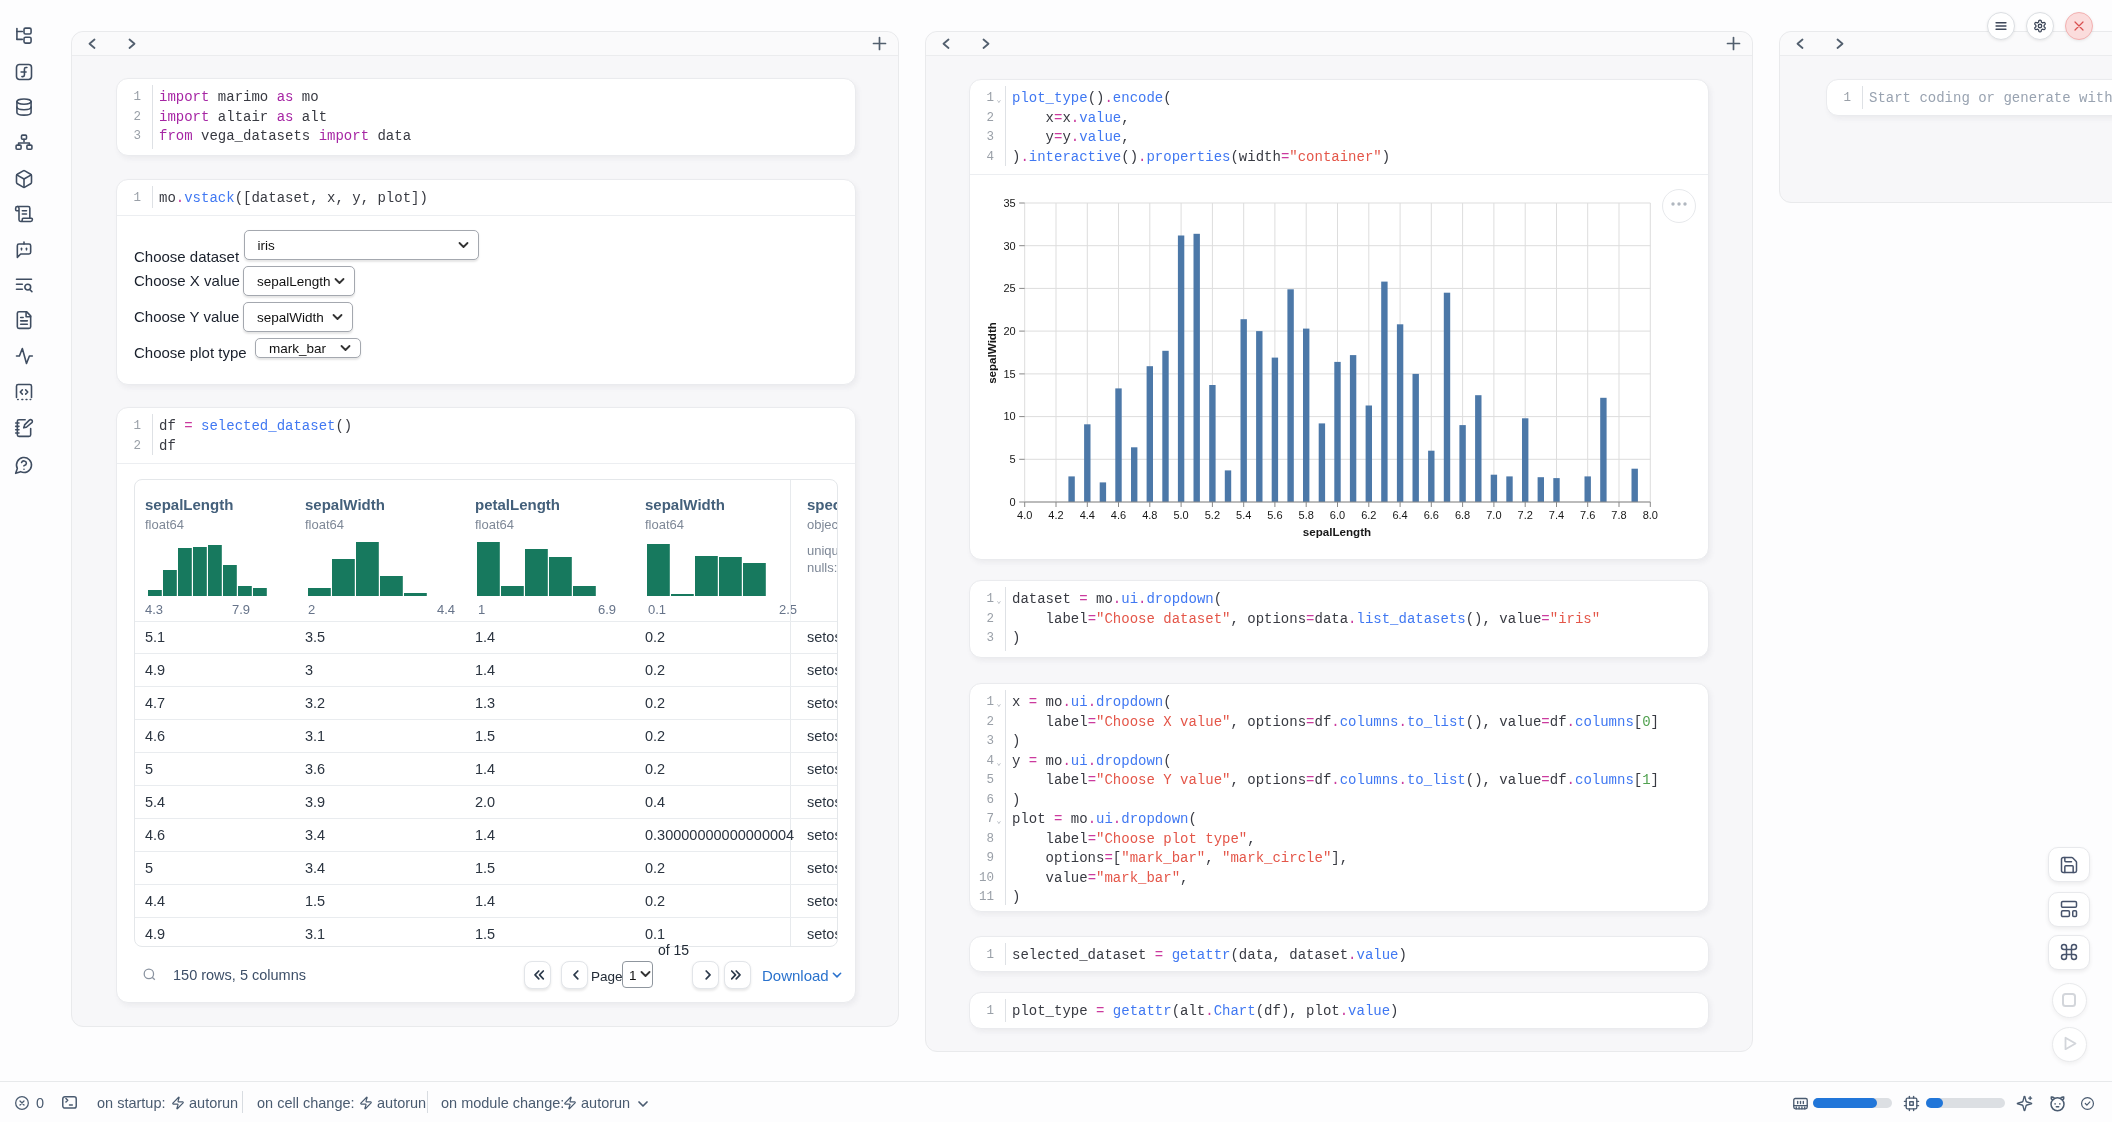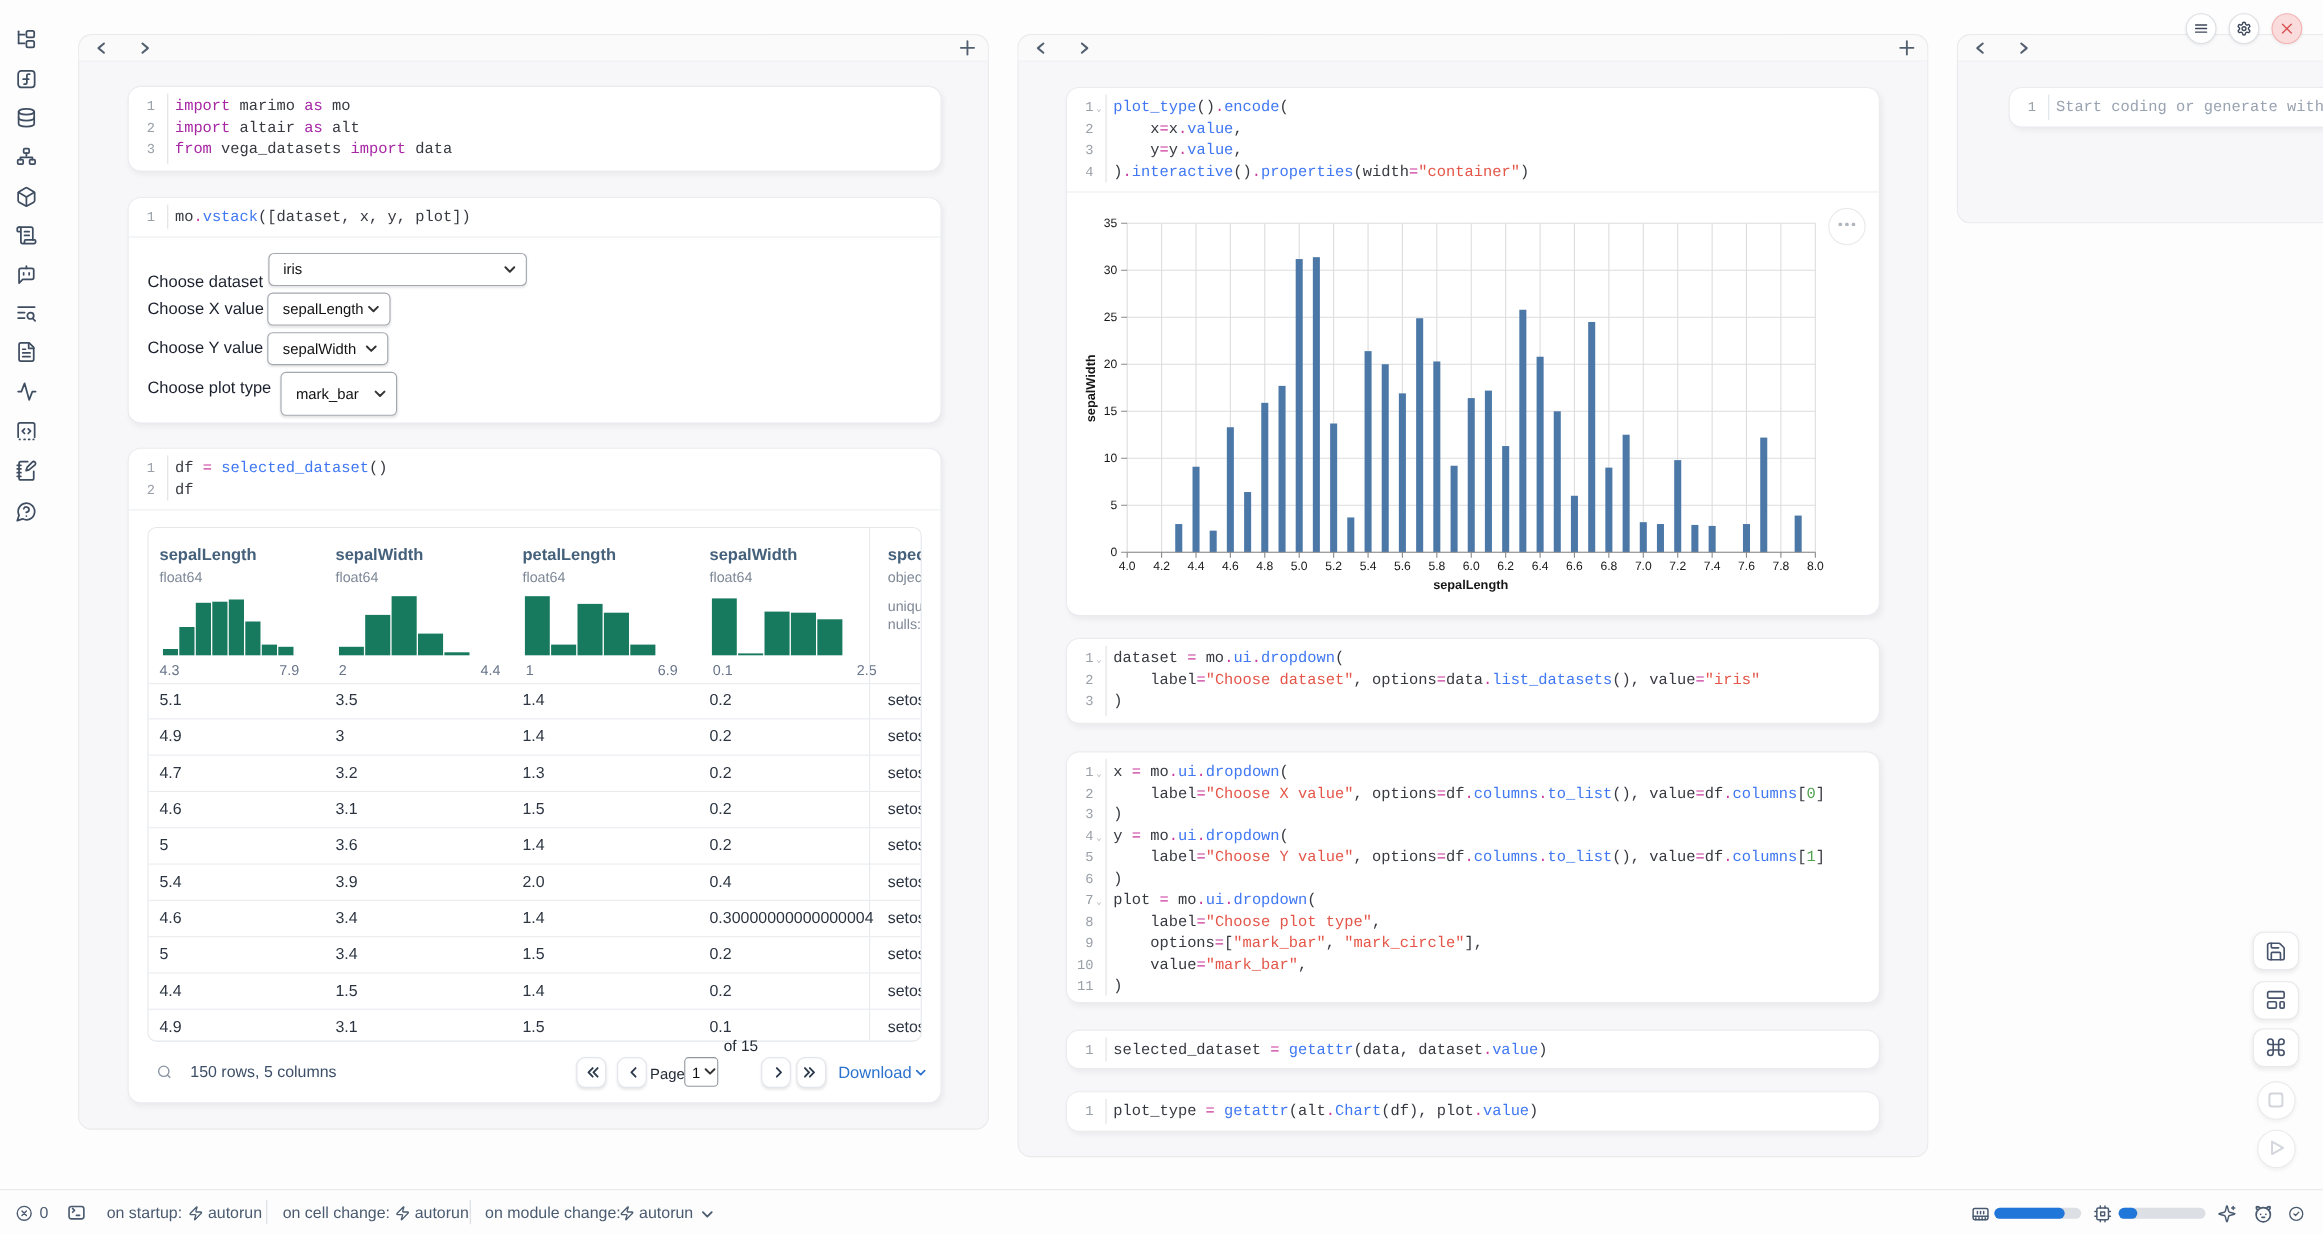--- a/index.html
+++ b/index.html
@@ -196,21 +196,21 @@
         </svg></span>
     </div>
     <div class="lbl" style="left:17px;top:129px">Choose Y value</div>
     <div class="dd" style="left:126px;top:122px;width:110px;height:29.5px">
       <span style="left:13px">sepalWidth</span>
       <span style="right:9px;height:7px;line-height:0"><svg width="11" height="7" viewBox="0 0 11 7" fill="none" stroke="#333" stroke-width="1.8" stroke-linecap="round" stroke-linejoin="round">
           <path d="M1.5 1.5 5.5 5.5 9.5 1.5"></path>
         </svg></span>
     </div>
     <div class="lbl" style="left:17px;top:165px">Choose plot type</div>
-    <div class="dd" style="left:138px;top:158px;width:106px;height:40px">
+    <div class="dd" style="left:138px;top:158px;width:106px;height:20px">
       <span style="left:13px">mark_bar</span>
       <span style="right:9px;height:7px;line-height:0"><svg width="11" height="7" viewBox="0 0 11 7" fill="none" stroke="#333" stroke-width="1.8" stroke-linecap="round" stroke-linejoin="round">
           <path d="M1.5 1.5 5.5 5.5 9.5 1.5"></path>
         </svg></span>
     </div>
   </div>
 <div class="cell" style="left:116px;top:407px;width:740px;height:596px">
     <div class="codewrap">
       <div class="cl"><span class="ln">1</span><span class="cv"></span><span class="cd">df <span class="o">=</span> <span class="f">selected_dataset</span>()</span></div>
 <div class="cl"><span class="ln">2</span><span class="cv"></span><span class="cd">df</span></div>
@@ -263,21 +263,21 @@
       <svg style="position:absolute;left:512px;top:60px" width="120" height="56">
         <g fill="#17795e">
           <rect x="0.0" y="4.0" width="22.8" height="52.0"></rect>
           <rect x="24.0" y="54.0" width="22.8" height="2.0"></rect>
           <rect x="48.0" y="16.0" width="22.8" height="40.0"></rect>
           <rect x="72.0" y="17.0" width="22.8" height="39.0"></rect>
           <rect x="96.0" y="23.0" width="22.8" height="33.0"></rect>
         </g>
       </svg>
       <div class="trng" style="left:10px;top:122px">4.3</div>
-      <div class="trng" style="left:97px;width:40px;text-align:right;top:122px">7.9</div>
+      <div class="trng" style="left:97px;width:40px;top:122px">7.9</div>
       <div class="trng" style="left:173px;top:122px">2</div>
       <div class="trng" style="left:280px;width:40px;text-align:right;top:122px">4.4</div>
       <div class="trng" style="left:343px;top:122px">1</div>
       <div class="trng" style="left:441px;width:40px;text-align:right;top:122px">6.9</div>
       <div class="trng" style="left:513px;top:122px">0.1</div>
       <div class="trng" style="left:622px;width:40px;text-align:right;top:122px">2.5</div>
       <div style="position:absolute;left:655px;top:0;bottom:0;width:1px;background:#e7eaed"></div>
       <div style="position:absolute;left:0;right:0;top:141px;height:1px;background:#e9ecef"></div>
       <div class="trow" style="top:141.4px">
         <span style="left:10px">5.1</span>

